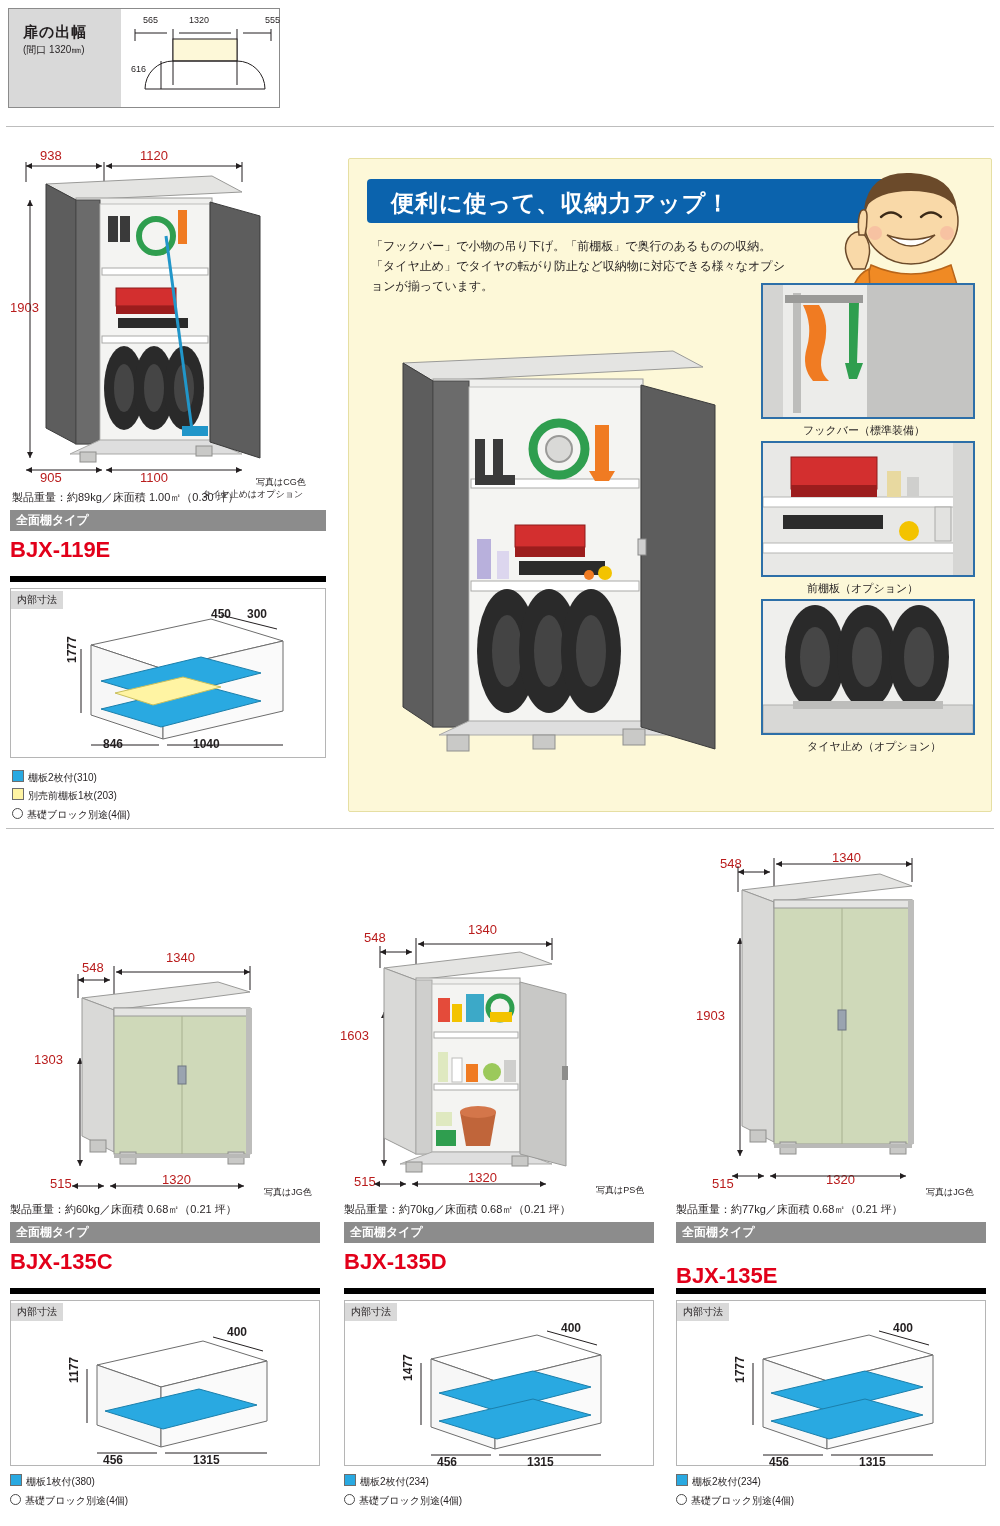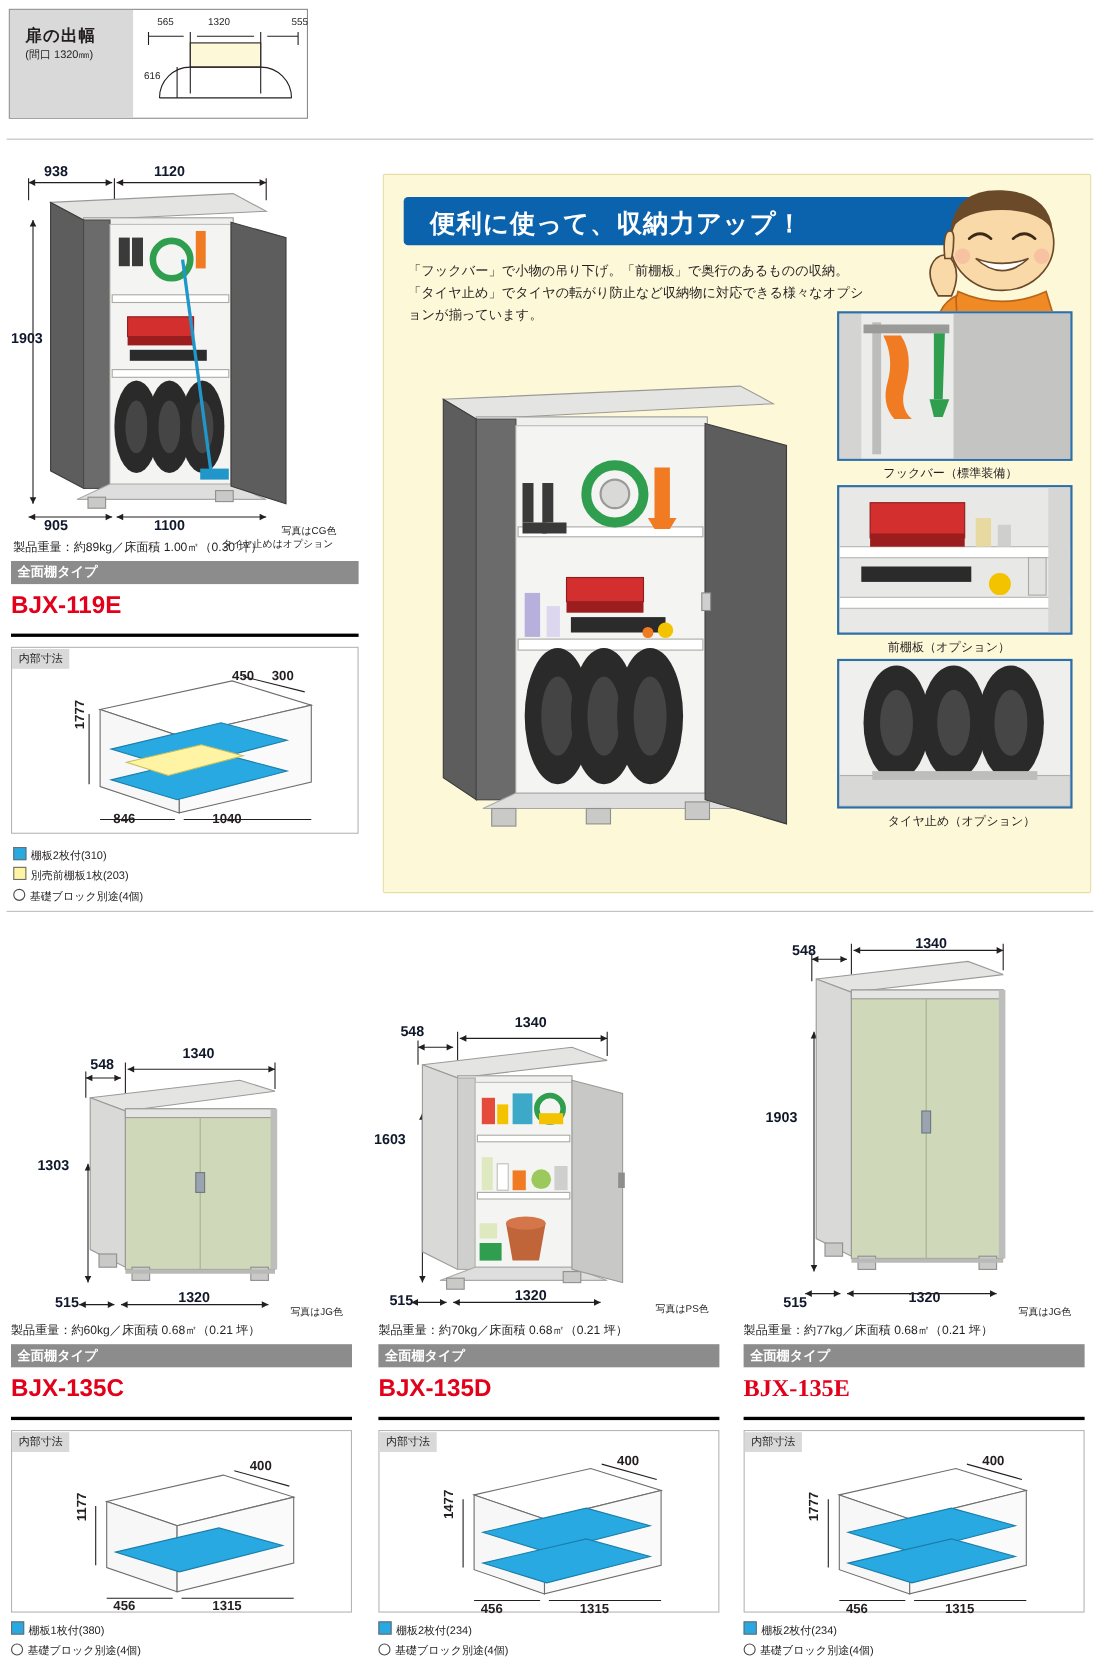--- a/index.html
+++ b/index.html
@@ -12,27 +12,27 @@
   }
   .abs{position:absolute;}
   
   #door-box{left:8px;top:8px;width:272px;height:100px;border:1px solid #8b8b8b;background:#fff;box-sizing:border-box;}
   #door-box .lbl{position:absolute;left:0;top:0;width:112px;height:98px;background:#d9d9d9;box-sizing:border-box;}
   #door-box .lbl .t1{position:absolute;left:14px;top:14px;font-size:15px;font-weight:bold;letter-spacing:1px;}
   #door-box .lbl .t2{position:absolute;left:14px;top:34px;font-size:10px;}
   #door-box .dia{position:absolute;left:118px;top:6px;width:148px;height:86px;}
   .tiny{font-size:9px;}
   
-  .dim{font-size:13px;font-weight:bold;color:#0f172a;}
+  .dim{font-size:13px;font-weight:normal;color:#b91c1c;}
   .dim-s{font-size:12px;font-weight:bold;color:#231f20;}
   .note-s{font-size:9px;color:#231f20;}
   
   .typebar{background:#8c8c8c;color:#fff;font-size:12px;font-weight:bold;padding:2px 6px;box-sizing:border-box;}
   .modelname{color:#e2001a;font-size:22px;font-weight:bold;letter-spacing:0px;}
-  .modelrow{border-bottom:3px solid #000000;}
+  .modelrow{border-bottom:6px solid #000000;}
   .specline{font-size:11px;}
   
   .innerhdr{display:inline-block;background:#d9d9d9;font-size:10px;padding:2px 6px;}
   .innerbox{border:1px solid #b5b5b5;box-sizing:border-box;background:#fff;}
   .legend{font-size:10px;}
   .sw{display:inline-block;width:10px;height:10px;border:1px solid #6d6d6d;vertical-align:-1px;margin-right:4px;}
   .sw.blue{background:#29a9e1;}
   .sw.yellow{background:#fff4a3;}
   .circ{display:inline-block;width:9px;height:9px;border:1px solid #4a4a4a;border-radius:50%;vertical-align:-1px;margin-right:4px;background:#fff;}
   
@@ -538,21 +538,21 @@
       <rect x="218" y="296" width="16" height="12" fill="#c9c9c7" stroke="#8f8f8d" stroke-width="1"></rect>
       <polygon points="102,298 240,298 240,302 102,302" fill="#b9b9b7"></polygon>
     </svg>
   </div>
 
   <div class="abs note-s" style="left:254px;top:330px;">写真はJG色</div>
   <div class="abs specline" style="left:4px;top:346px;">製品重量：約77kg／床面積 0.68㎡（0.21 坪）</div>
 
   <div class="abs modelrow" style="left:4px;top:366px;width:310px;height:66px;">
     <div class="typebar" style="width:310px;">全面棚タイプ</div>
-    <div class="modelname" style="margin-top:6px;font-family:Liberation Serif, serif;">BJX-135E</div>
+    <div class="modelname" style="margin-top:20px;">BJX-135E</div>
   </div>
 
   <div class="abs innerbox" style="left:4px;top:444px;width:310px;height:166px;">
     <div class="innerhdr">内部寸法</div>
     <div class="abs" style="left:60px;top:20px;width:240px;height:140px;">
       <svg width="240" height="140" viewBox="0 0 240 140">
         <polygon points="26,38 132,14 196,34 90,60" fill="#ffffff" stroke="#6d6d6d" stroke-width="1"></polygon>
         <polygon points="26,38 26,106 90,128 90,60" fill="#f7f7f7" stroke="#6d6d6d" stroke-width="1"></polygon>
         <polygon points="90,60 196,34 196,102 90,128" fill="#fafafa" stroke="#6d6d6d" stroke-width="1"></polygon>
         <polygon points="34,72 128,50 186,66 92,90" fill="#29a9e1" stroke="#1b7fab" stroke-width="1"></polygon>

